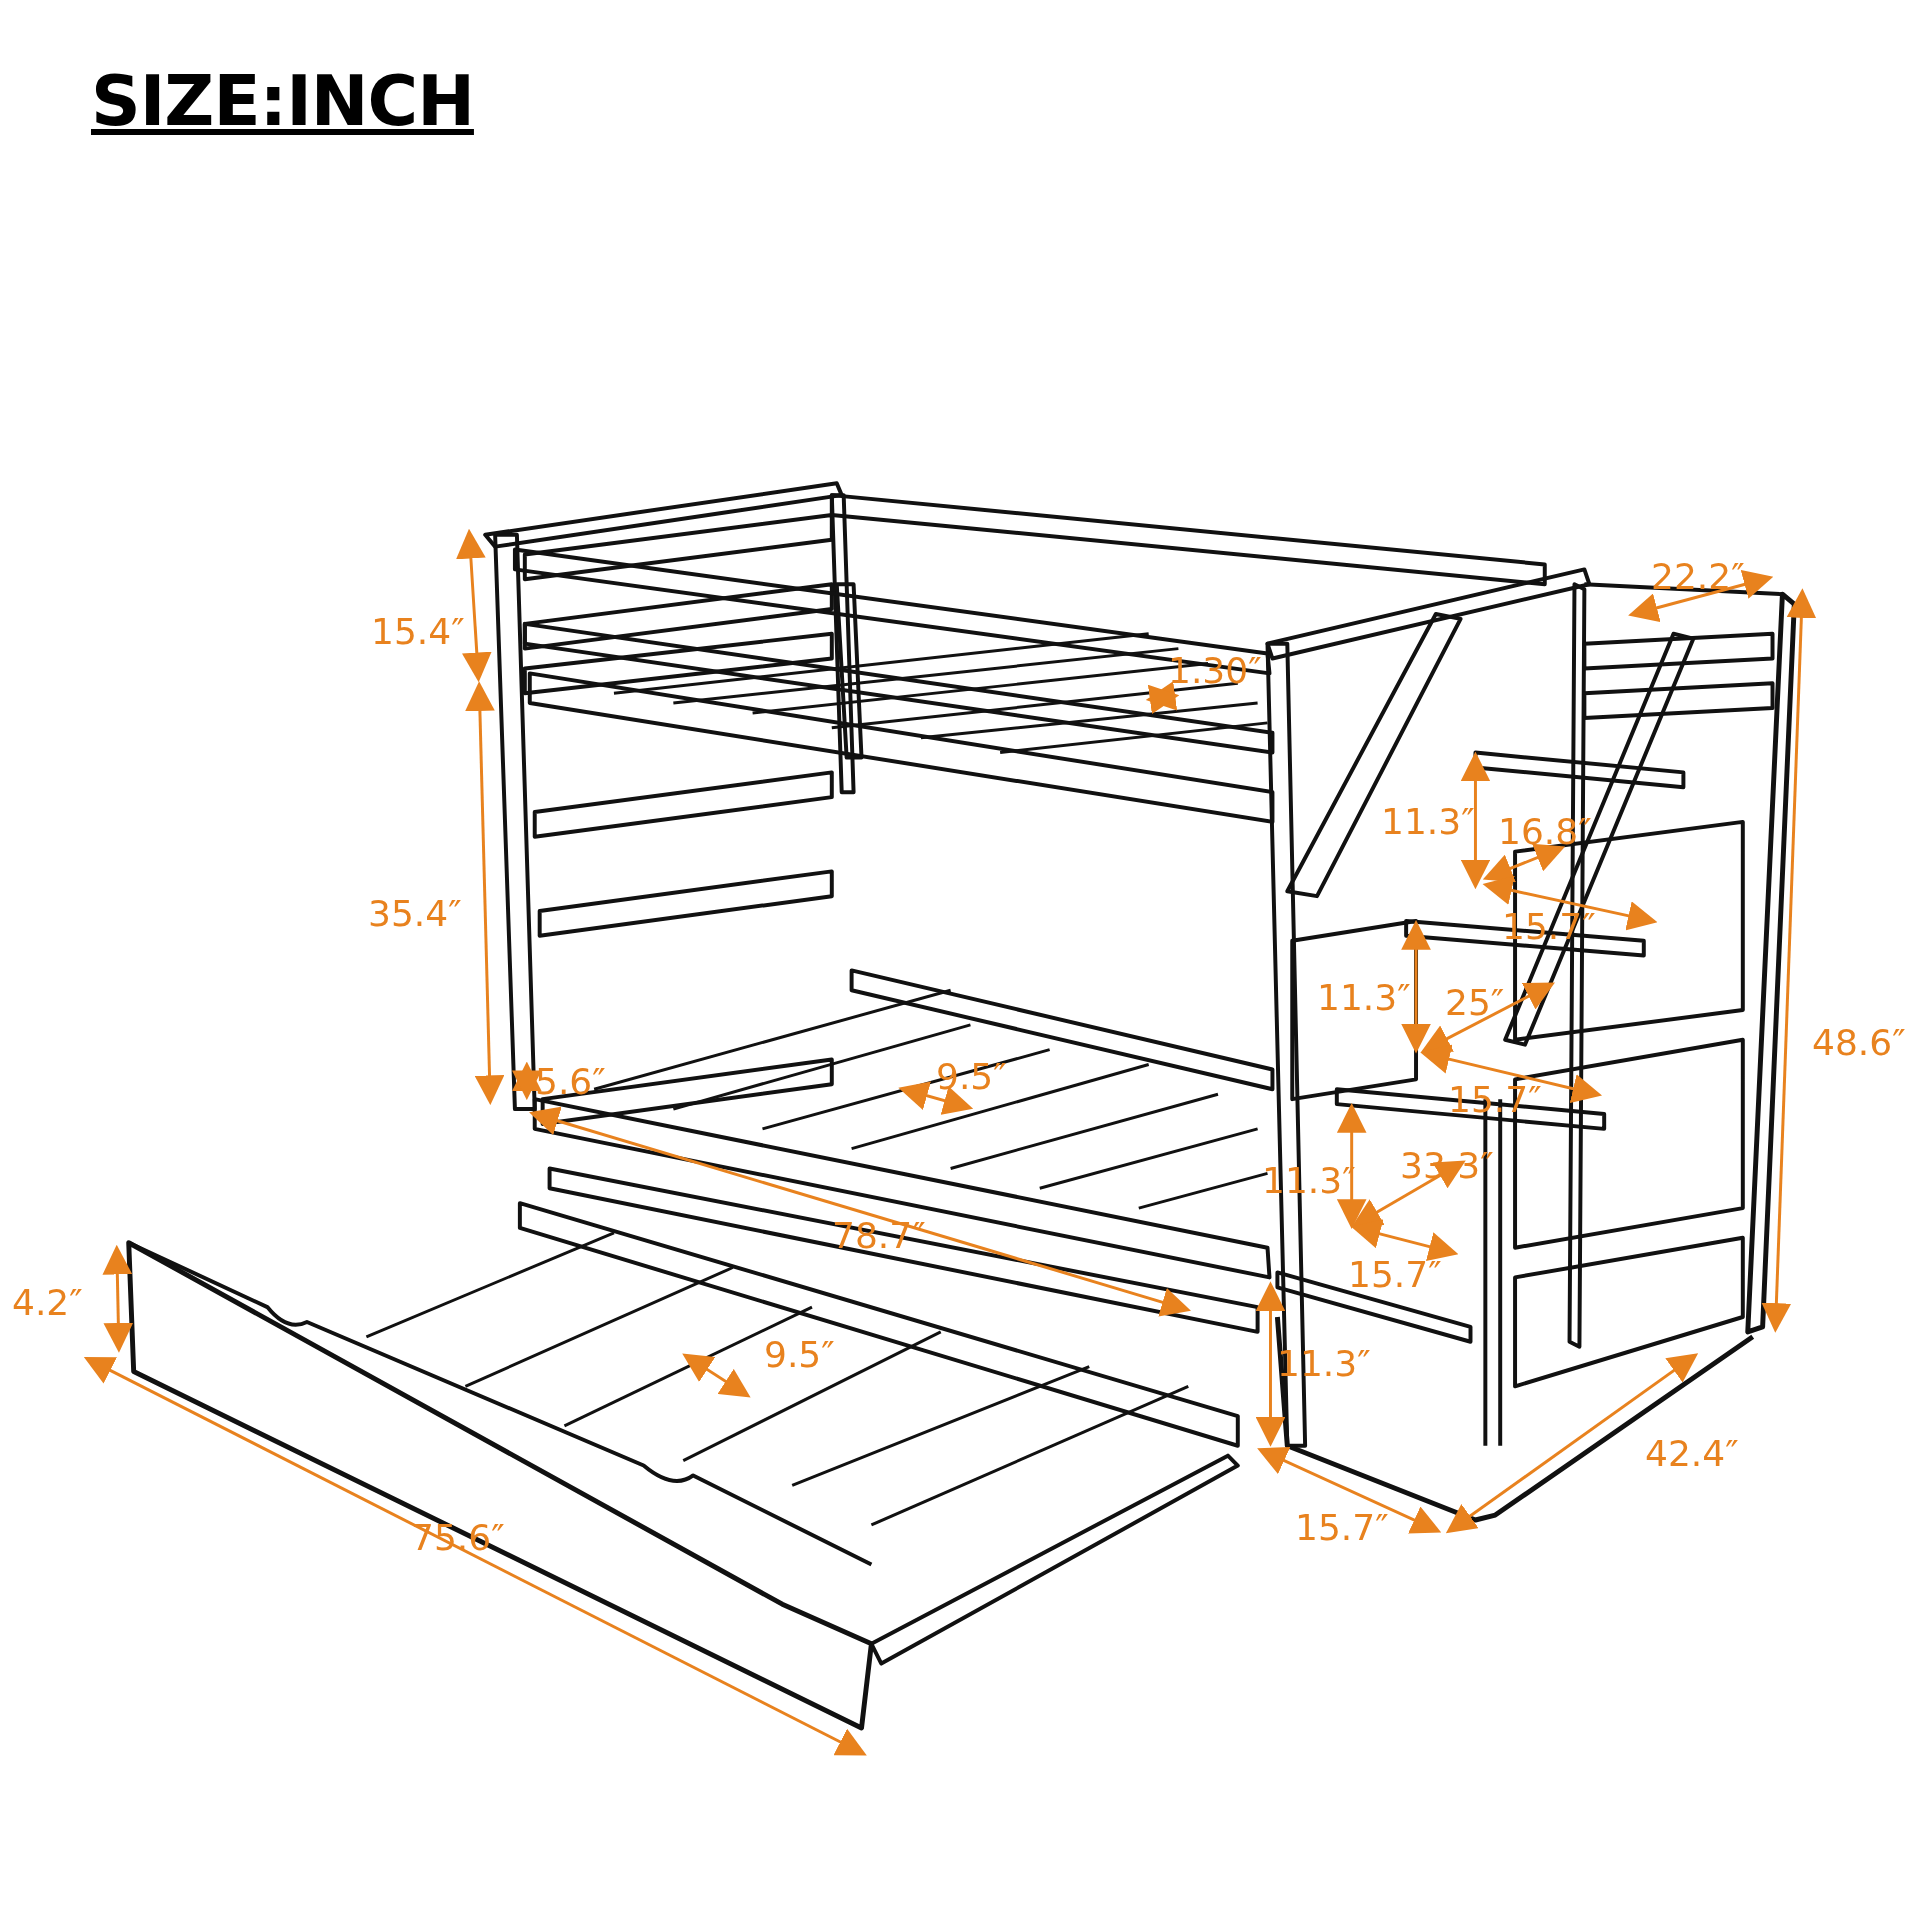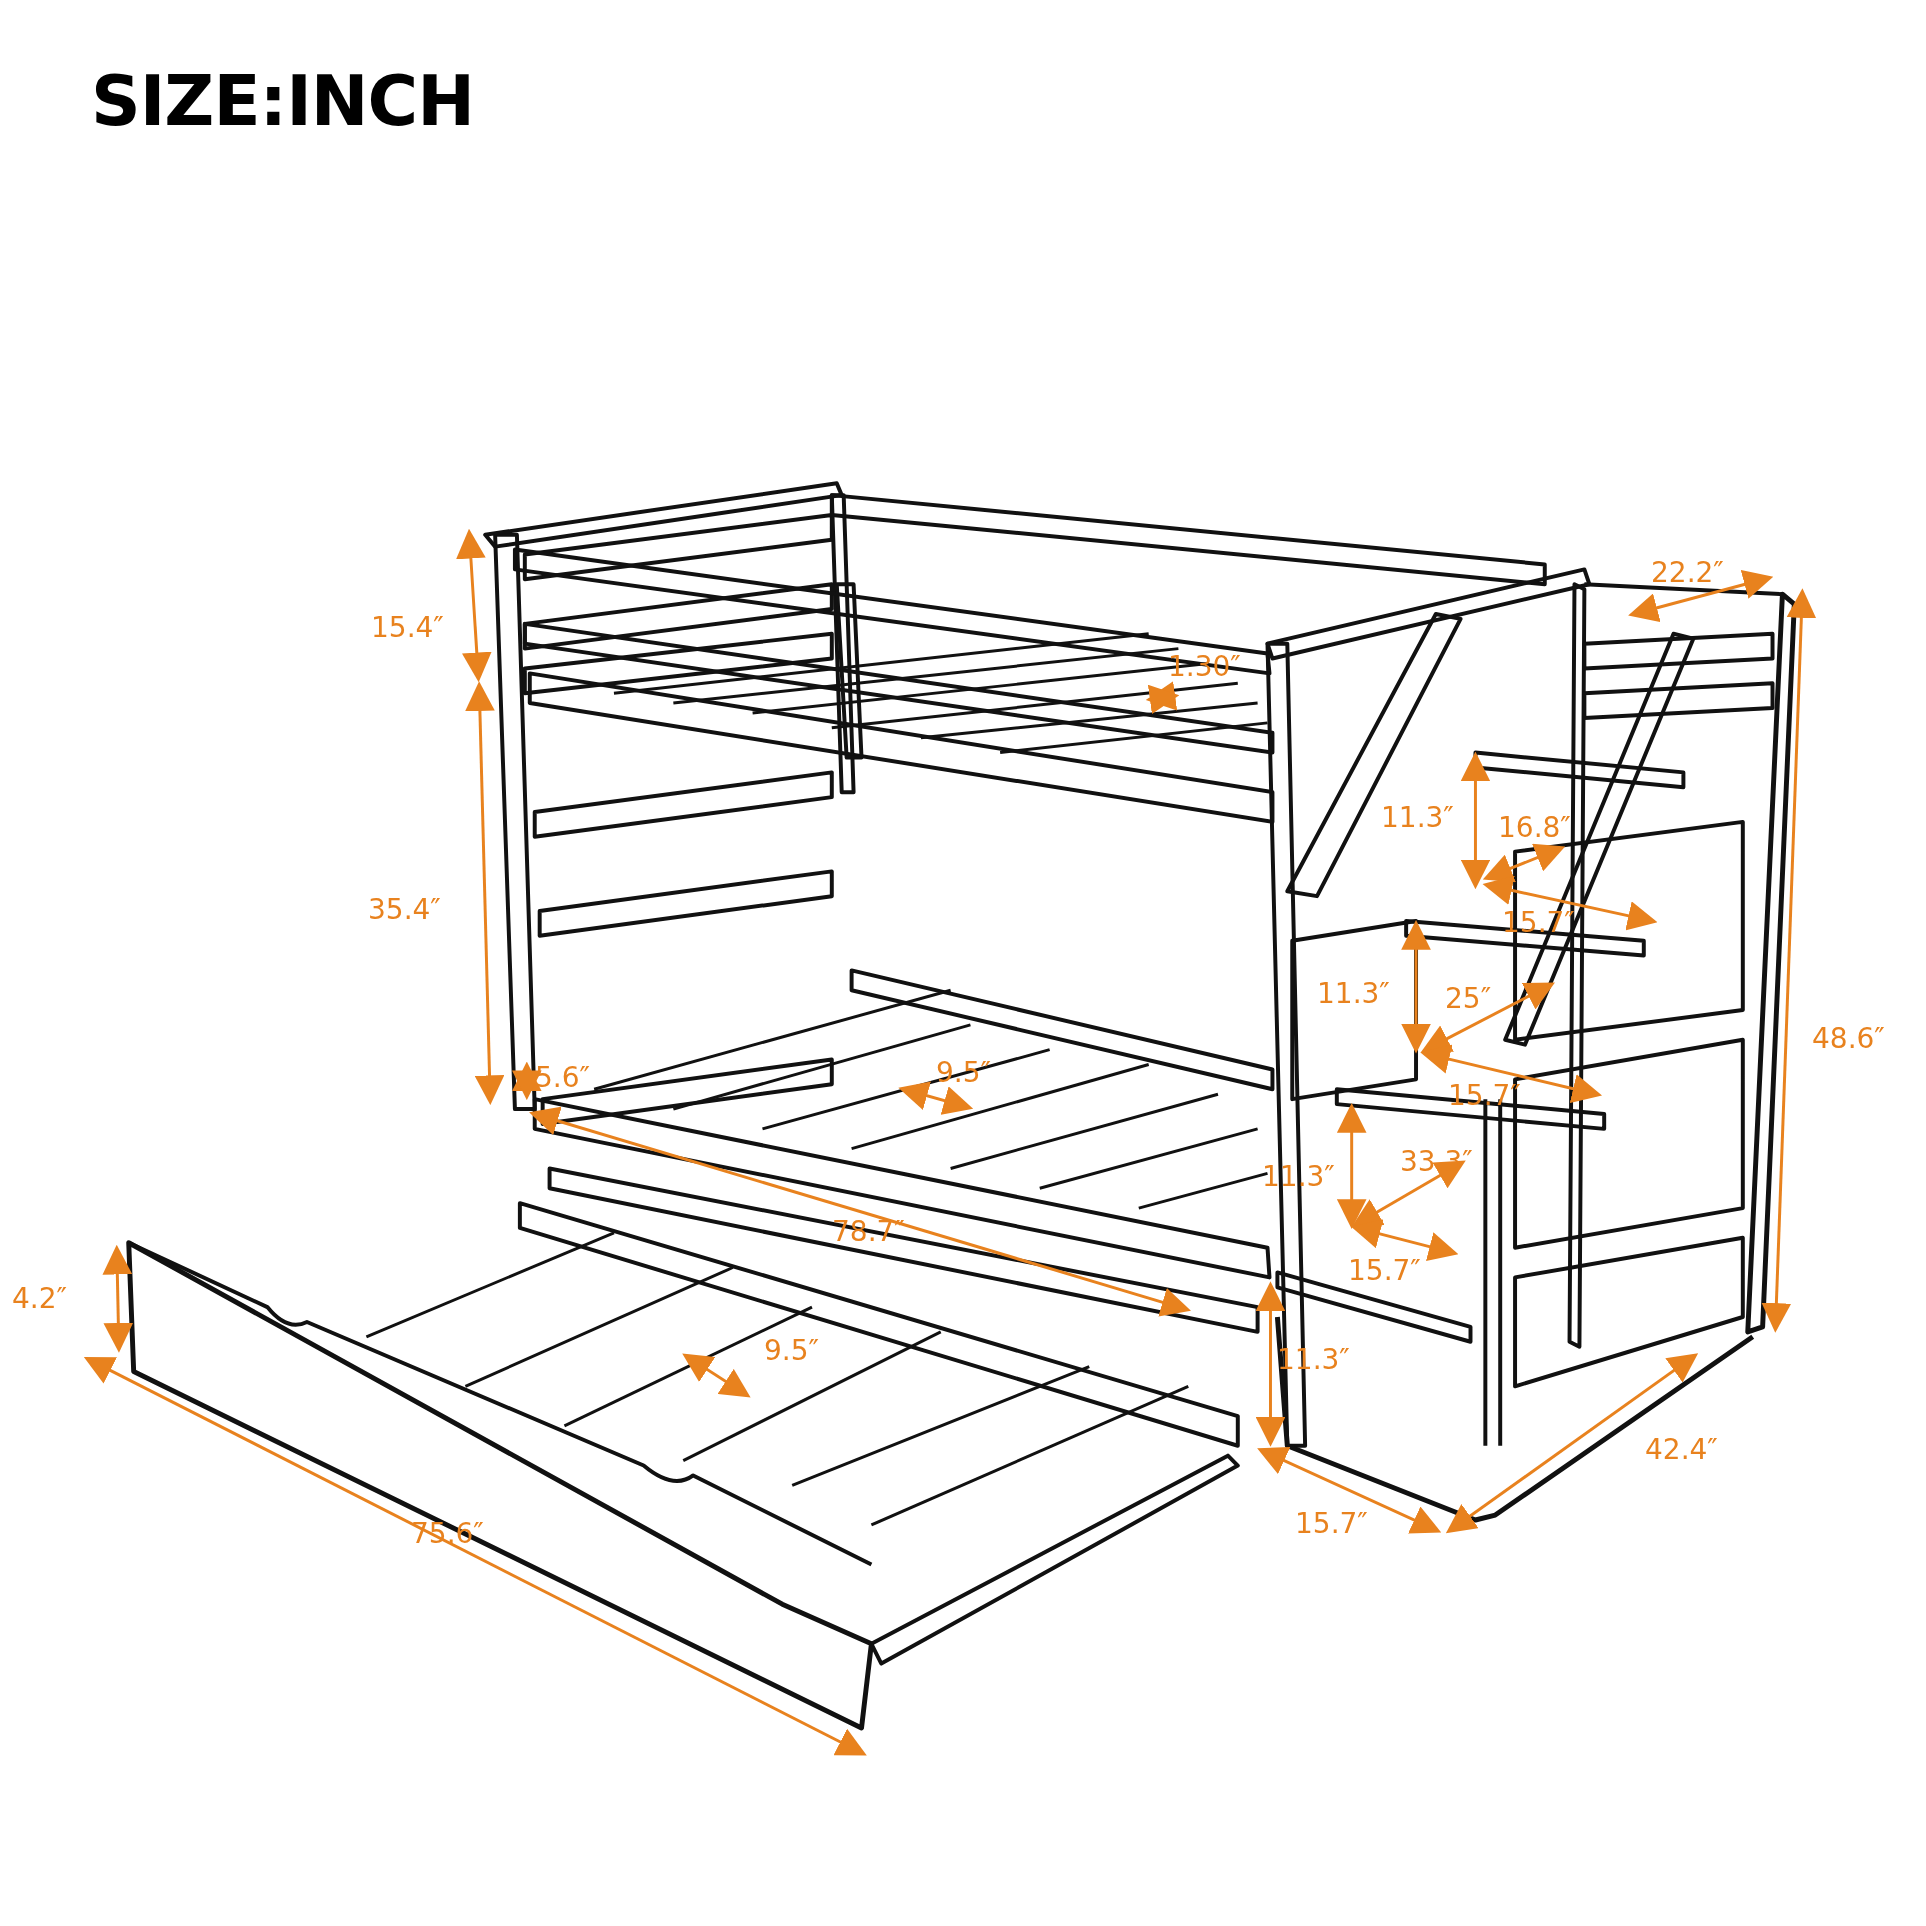--- a/index.html
+++ b/index.html
@@ -1,21 +1,21 @@
 <!DOCTYPE html>
 <html><head>
 <meta charset="utf-8">
 <style>
   html, body { margin: 0; padding: 0; background: #ffffff; }
   body { width: 1927px; height: 1927px; position: relative; overflow: hidden;
          font-family: "DejaVu Sans", "Liberation Sans", sans-serif; }
   .title { position: absolute; left: 91px; top: 61px; font-size: 69px; font-weight: bold;
-           color: #000; letter-spacing: -1px; font-family: "DejaVu Sans", sans-serif; }
+           color: #000; letter-spacing: -1px; font-family: "DejaVu Sans", sans-serif; text-decoration: underline; }
   svg.drawing { position: absolute; left: 0; top: 0; }
-  .dim { position: absolute; color: #e8821e; font-size: 28px; white-space: nowrap;
+  .dim { position: absolute; color: #e8821e; font-size: 36px; white-space: nowrap;
          font-family: "DejaVu Sans", sans-serif; line-height: 1; }
 </style>
 </head>
 <body>
 
 <div class="title">SIZE:INCH</div>
 
 <svg class="drawing" width="1927" height="1927" viewBox="0 0 1946 1946">
   <defs>
     <marker id="ah" markerWidth="10" markerHeight="10" refX="8" refY="5" orient="auto-start-reverse">

